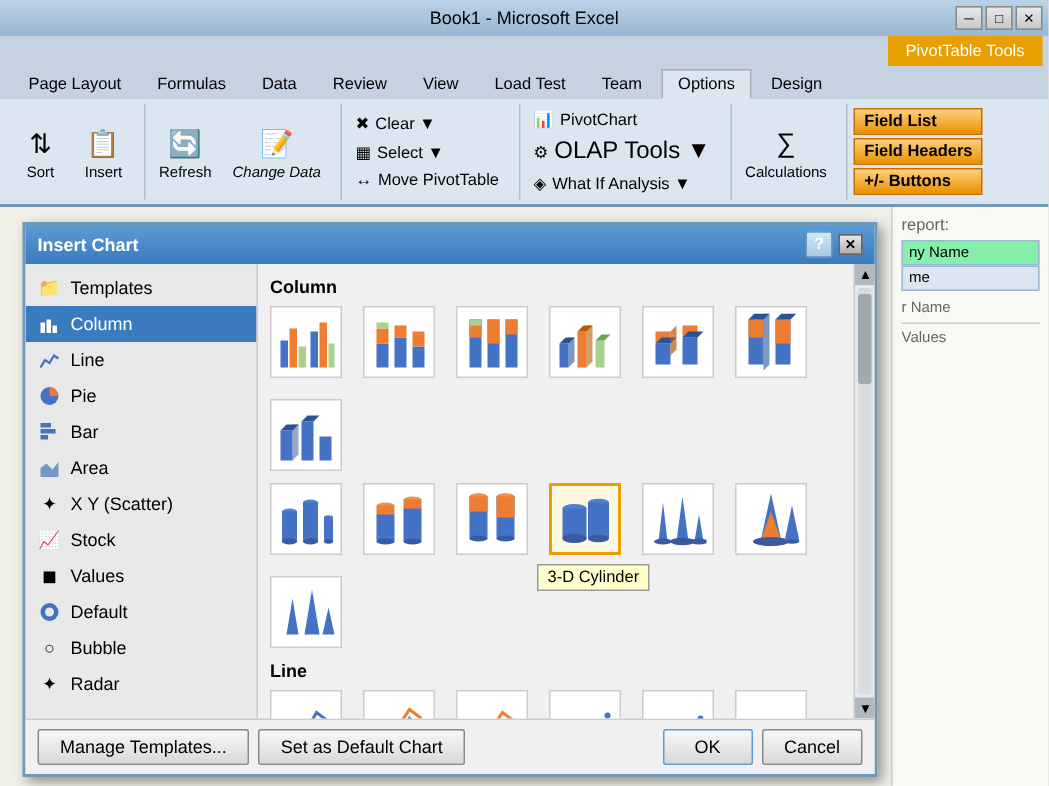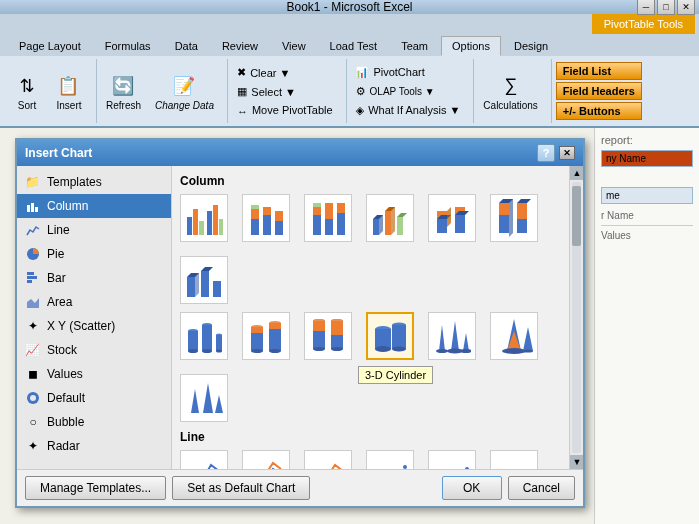--- a/index.html
+++ b/index.html
@@ -1,21 +1,21 @@
 <!DOCTYPE html>
 <html><head>
   <meta charset="utf-8">
   <style>
     * { box-sizing: border-box; margin: 0; padding: 0; font-family: 'Segoe UI', Tahoma, sans-serif; }
     body { width: 699px; height: 524px; overflow: hidden; background: #d4d0c8; }
 
     
     .title-bar {
       background: linear-gradient(to bottom, #bcd2e8, #9ab6d0);
-      height: 14px;
+      height: 24px;
       display: flex;
       align-items: center;
       justify-content: center;
       font-size: 12px;
       color: #000;
       position: relative;
     }
     .title-bar-controls {
       position: absolute;
       right: 4px;
@@ -304,21 +304,21 @@
     </div>
   </div>
 
   <div style="display:flex; flex-direction:column; gap:2px; border-right:1px solid #aac0d0; padding-right:8px; height:64px; justify-content:center;">
     <div class="ribbon-small-btn">
       <span>📊</span>
       <span style="font-size:11px;">PivotChart</span>
     </div>
     <div class="ribbon-small-btn">
       <span>⚙</span>
-      <span style="font-size:10px;">OLAP Tools ▼</span>
+      <span style="font-size:16px;">OLAP Tools ▼</span>
     </div>
     <div class="ribbon-small-btn">
       <span>◈</span>
       <span style="font-size:11px;">What If Analysis ▼</span>
     </div>
   </div>
 
   <div style="display:flex; flex-direction:column; align-items:center; border-right:1px solid #aac0d0; padding-right:8px; height:64px; justify-content:center;">
     <div class="ribbon-btn">
       <div class="ribbon-icon">∑</div>
@@ -702,19 +702,19 @@
         <div class="footer-spacer"></div>
         <button class="footer-btn primary">OK</button>
         <button class="footer-btn">Cancel</button>
       </div>
     </div>
 
     <div style="position:absolute; right:0; top:0; width:105px; height:100%; background:#f8f8f4; border-left:1px solid #ccc; padding:6px; font-size:11px;">
       <div style="margin-bottom:4px;">
         <span style="color:#666;">report:</span>
       </div>
-      <div style="background:#c2410c; border:1px solid #9ab6d0; padding:2px 4px; margin-bottom:20px; font-size:10px;">ny Name</div>
+      <div style="background:#86efac; border:1px solid #9ab6d0; padding:2px 4px; margin-bottom:0; font-size:10px;">ny Name</div>
       <div style="background:#dce6f0; border:1px solid #9ab6d0; padding:2px 4px; margin-bottom:6px; font-size:10px;">me</div>
       <div style="margin-bottom:4px; color:#666; font-size:10px;">r Name</div>
       <div style="font-size:10px; color:#666; border-top:1px solid #ccc; padding-top:4px;">Values</div>
     </div>
   </div>
 </div>
 
 </body></html>

